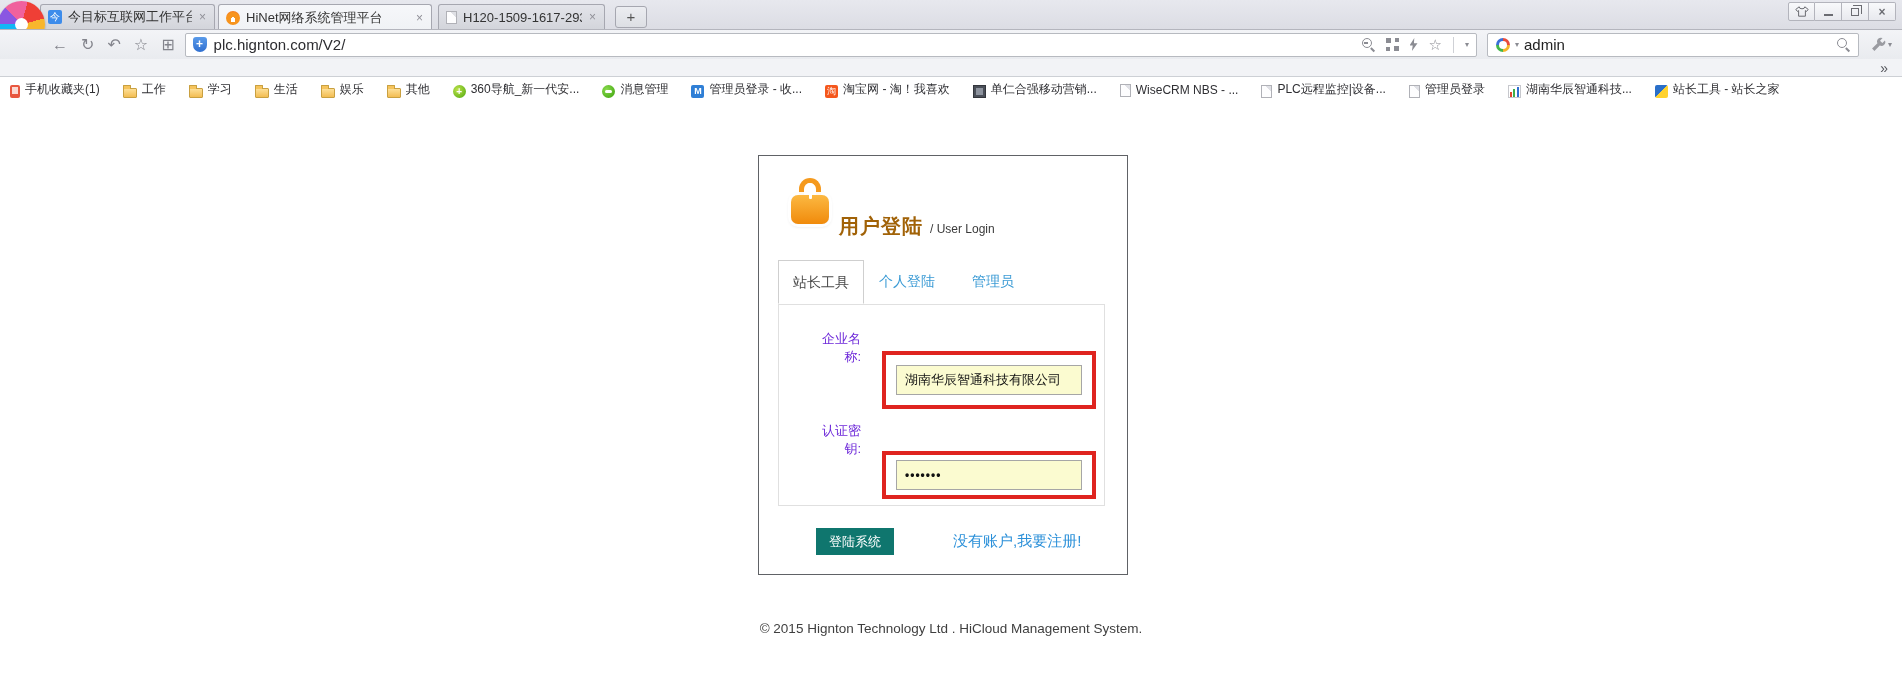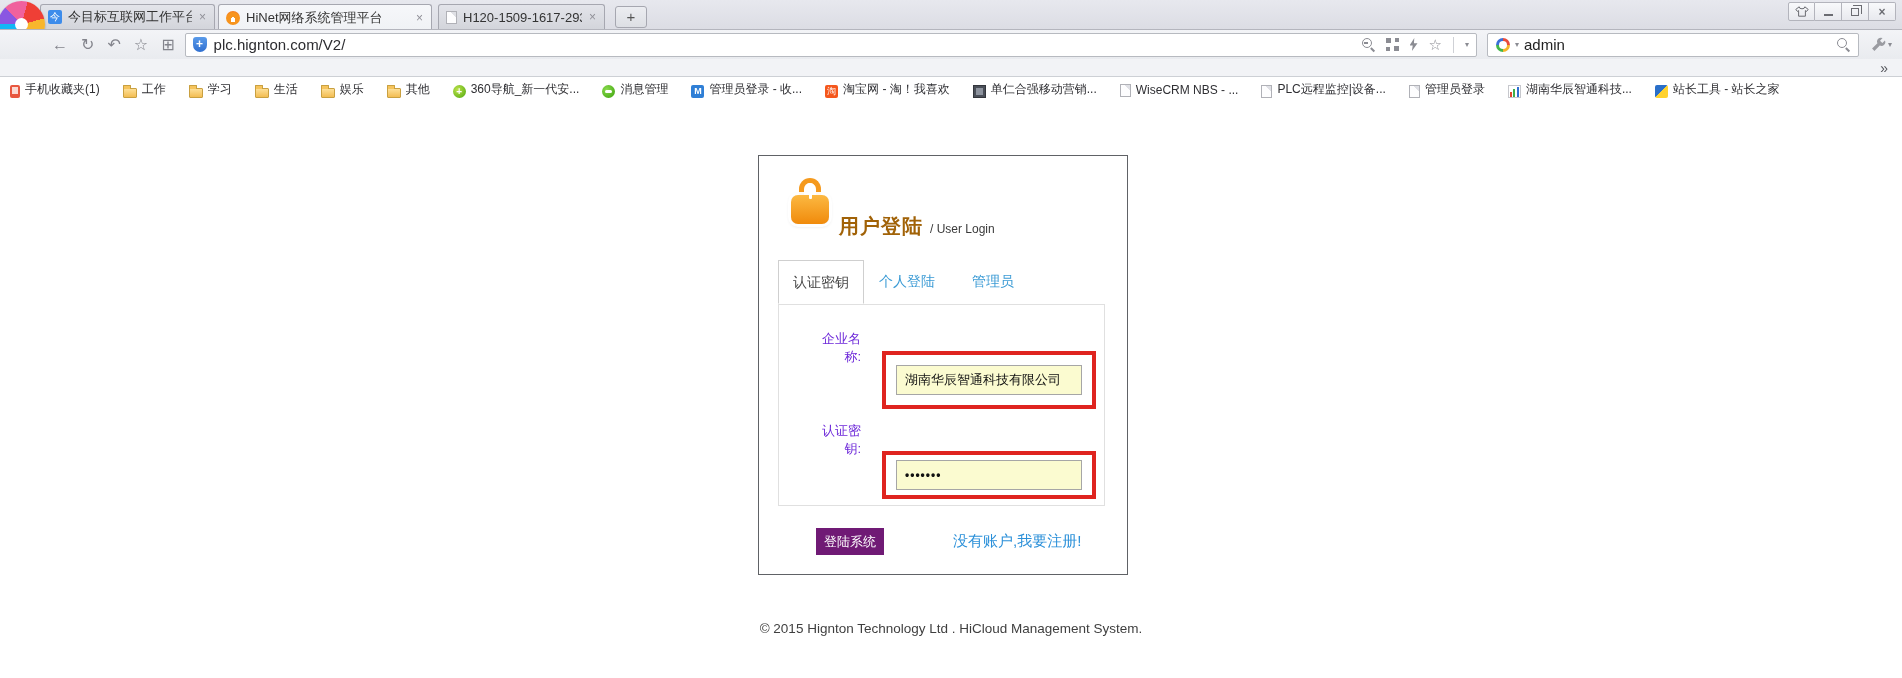--- a/index.html
+++ b/index.html
@@ -129,22 +129,22 @@
     color:#4a4a4a; margin-bottom:-1px; }
   .formbox { position:absolute; left:19px; top:148px; width:327px; height:202px; border:1px solid #e0e0e0; }
   .flabel { position:absolute; width:44px; text-align:right; font-size:13px; color:#6d28d9; line-height:18px; left:38px; }
   .flabel1 { top:25px; } .flabel2 { top:117px; }
   .hlbox { position:absolute; left:103px; width:214px; border:4px solid #df241f;
     display:flex; align-items:center; justify-content:center; background:#fff; }
   .hlbox1 { top:46px; height:58px; } .hlbox2 { top:146px; height:48px; }
   .yinput { width:186px; height:30px; background:#fbfbd0; border:1px solid #a6a6a6;
     font-size:13px; color:#111; padding:0 8px; font-family:inherit; outline:none; }
   .yinput.pw { font-weight:bold; font-size:12px; letter-spacing:1px; }
-  .login-btn { position:absolute; left:57px; top:372px; width:68px; height:27px;
-    background:#701a75; color:#fff; border:none; font-size:13px; font-family:inherit; }
+  .login-btn { position:absolute; left:57px; top:372px; width:78px; height:27px;
+    background:#0f766e; color:#fff; border:none; font-size:13px; font-family:inherit; }
   .reg-link { position:absolute; left:194px; top:376px; font-size:15px; color:#2b90d9; text-decoration:none; }
   .footer { position:absolute; left:0; right:0; top:543px; text-align:center;
     font-size:13.5px; color:#3f3f3f; }
 </style>
 </head>
 <body>
 
 <div class="tabstrip">
   <div class="logo"></div>
 
@@ -294,21 +294,21 @@
       <div class="lockbody"></div>
       <div class="keyhole"></div>
       <div class="keystem"></div>
     </div>
     <div class="login-head">
       <span class="login-title">用户登陆</span>
       <span class="login-sub">/ User Login</span>
     </div>
 
     <div class="ltabs">
-      <div class="ltab active">认证密钥</div>
+      <div class="ltab active">站长工具</div>
       <div class="ltab">个人登陆</div>
       <div class="ltab">管理员</div>
     </div>
 
     <div class="formbox">
       <div class="flabel flabel1">企业名称:</div>
       <div class="hlbox hlbox1">
         <input class="yinput" type="text" readonly="" value="湖南华辰智通科技有限公司" style="">
       </div>
       <div class="flabel flabel2">认证密钥:</div>

